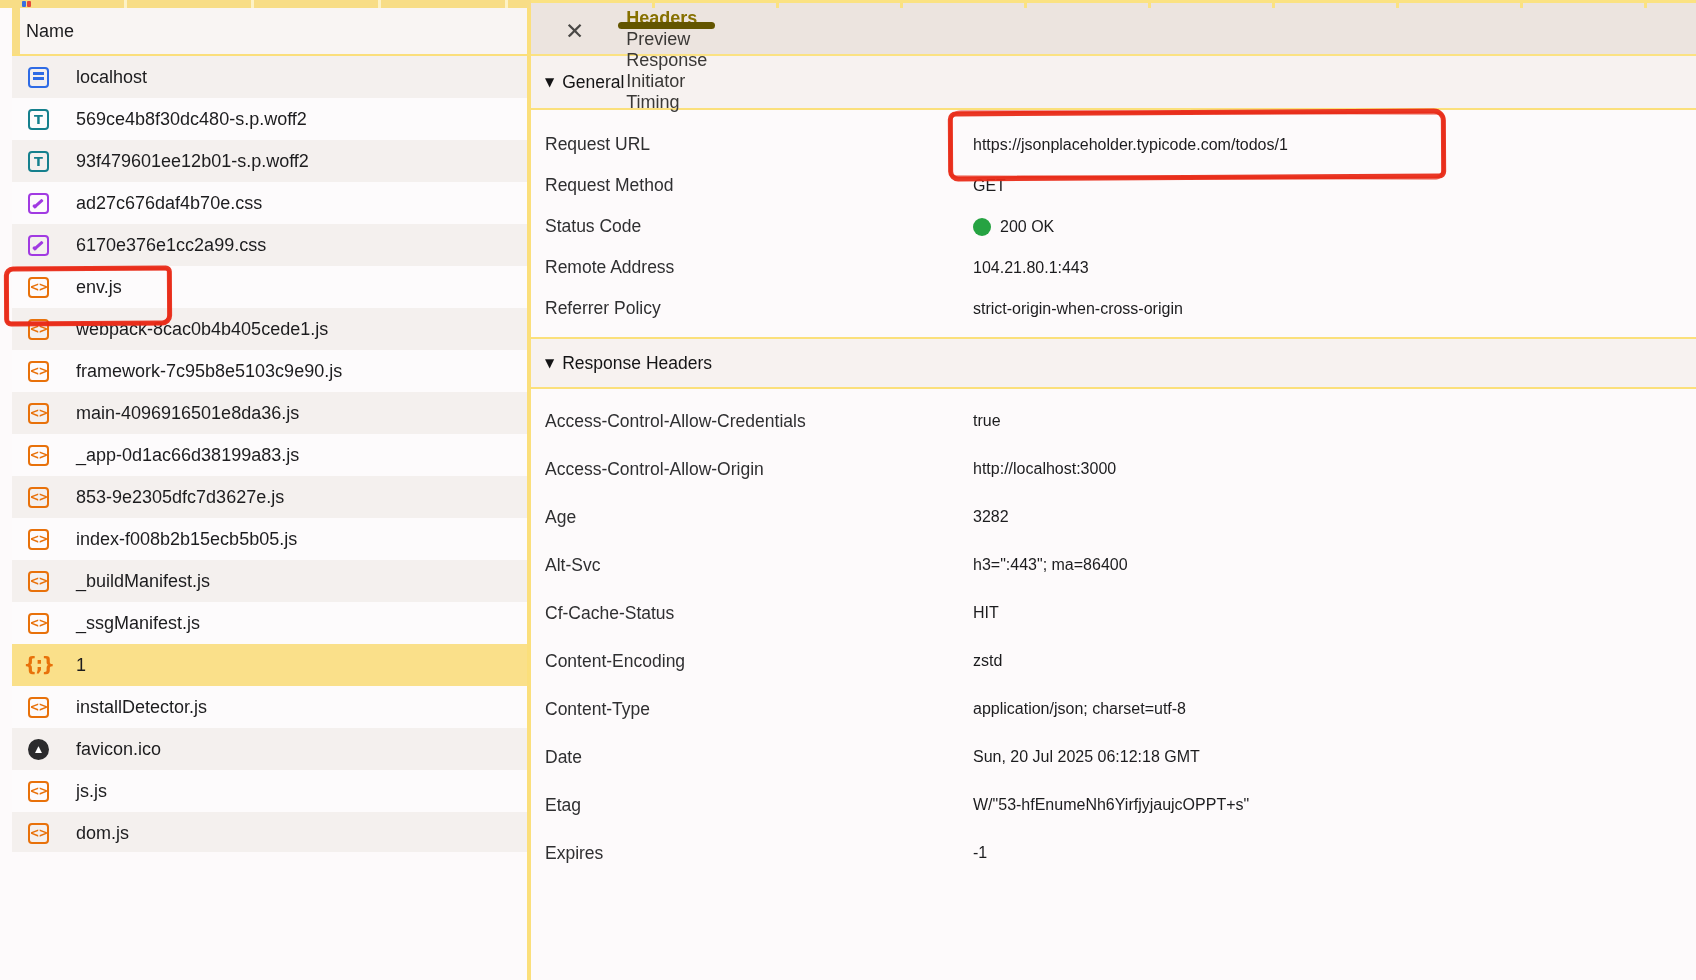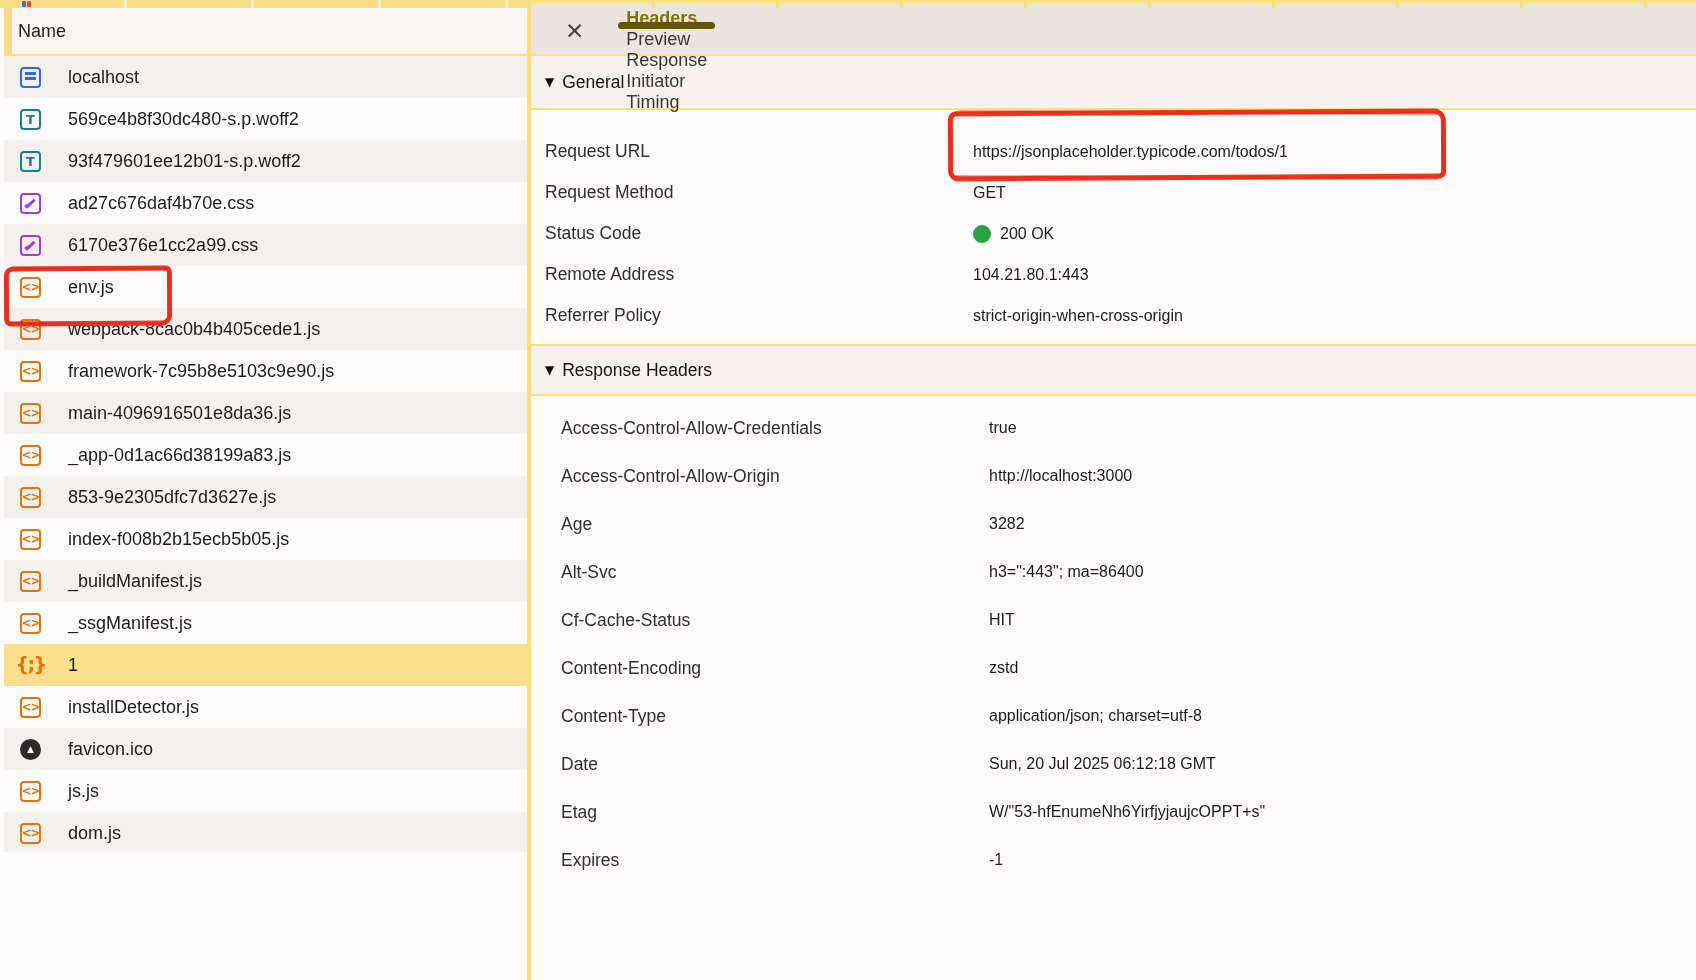--- a/index.html
+++ b/index.html
@@ -20,21 +20,21 @@
   }
   .strip-right .ticks{
     position:absolute;inset:0;
     background:repeating-linear-gradient(to right,transparent 0 121px,#fbe282 121px 124px);
   }
   .dot{position:absolute;top:1px;width:4px;height:6px;border-radius:1px;}
   .dot-blue{left:22px;background:#3b6fe0;}
   .dot-red{left:27px;background:#e5483c;}
 
   
-  .left-panel{position:absolute;left:4px;top:8px;width:527px;height:844px;background:#737373;}
+  .left-panel{position:absolute;left:12px;top:8px;width:527px;height:844px;background:#737373;}
   .name-header{
     position:relative;height:46px;background:#f9f5f3;border-bottom:2px solid #fbdf7b;
     display:flex;align-items:center;padding-left:14px;box-sizing:content-box;
     font-size:18px;color:#1d1d1f;
   }
   .name-header::before{content:"";position:absolute;left:0;top:0;bottom:0;width:8px;background:#f8dd86;}
   .name-header span{position:relative;}
   .req-rows{position:absolute;top:48px;left:0;right:0;bottom:0;overflow:hidden;}
   .req-row{height:42px;display:flex;align-items:center;padding-left:16px;gap:27px;font-size:18px;color:#1c1c1e;}
   .req-row.odd{background:#f4f0ee;}
@@ -76,22 +76,22 @@
   }
   .section-header{
     background:#f7f2f0;border-bottom:2px solid #fbe07b;
     display:flex;align-items:center;padding-left:14px;gap:8px;
     font-size:17.5px;color:#141415;
   }
   .section-general .section-header{height:52px;}
   .section-response .section-header{height:48px;border-top:2px solid #fbe07b;}
   .tri{font-size:12px;color:#141415;font-family:"DejaVu Sans",sans-serif;}
   .kv-rows{background:#fdfafb;}
-  .section-general .kv-rows{padding:21px 0 8px 0;}
-  .section-response .kv-rows{padding:8px 0 0 16px;}
+  .section-general .kv-rows{padding:14px 0 8px 0;}
+  .section-response .kv-rows{padding:8px 0 0 0;}
   .kv-row{display:flex;align-items:center;}
   .section-general .kv-row{height:41px;}
   .section-response .kv-row{height:48px;}
   .kv-key{flex:0 0 442px;padding-left:14px;box-sizing:border-box;font-size:17.5px;color:#2f2f31;}
   .kv-val{display:flex;align-items:center;font-size:16px;color:#1c1c1e;white-space:nowrap;}
   .status-dot{width:18px;height:18px;border-radius:50%;background:#26a342;margin-right:9px;}
 
   
   .annotation{position:absolute;z-index:10;pointer-events:none;
     border:5px solid rgba(232,40,20,0.93);transform:rotate(-0.35deg);}

